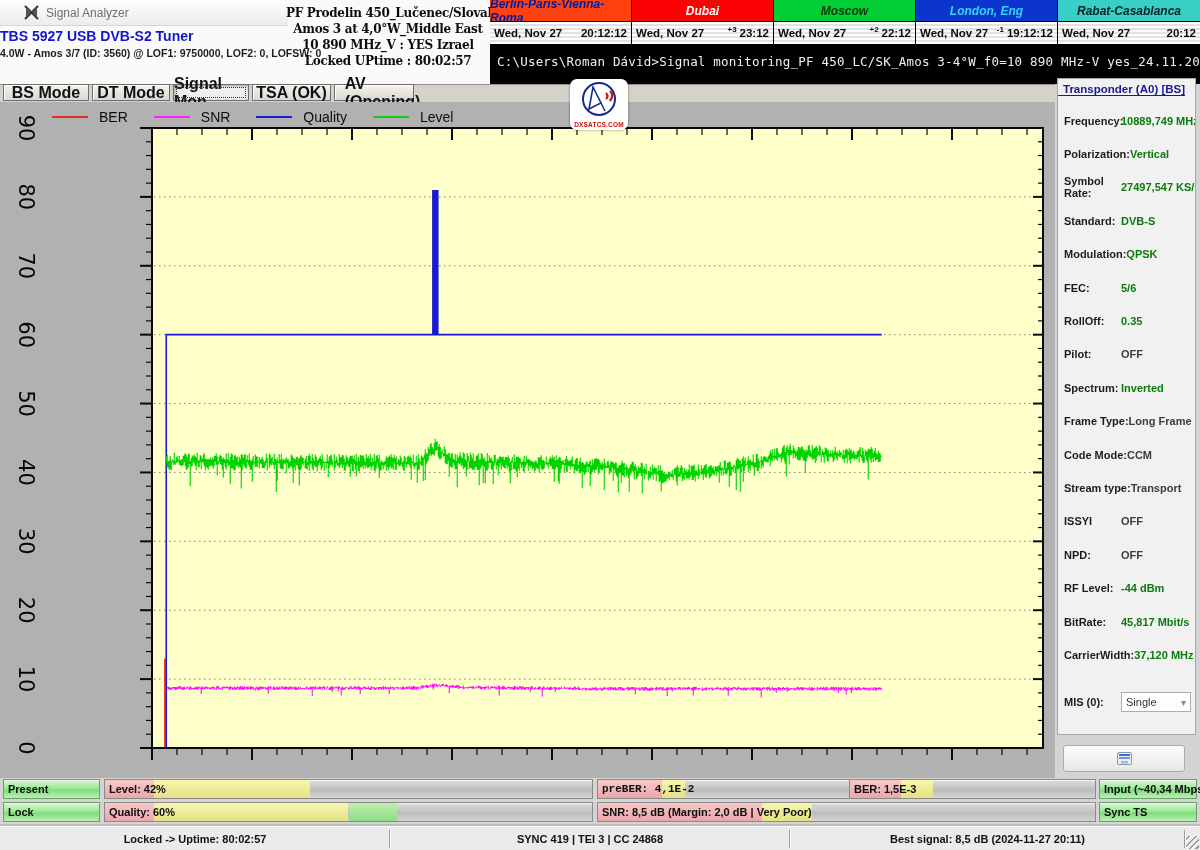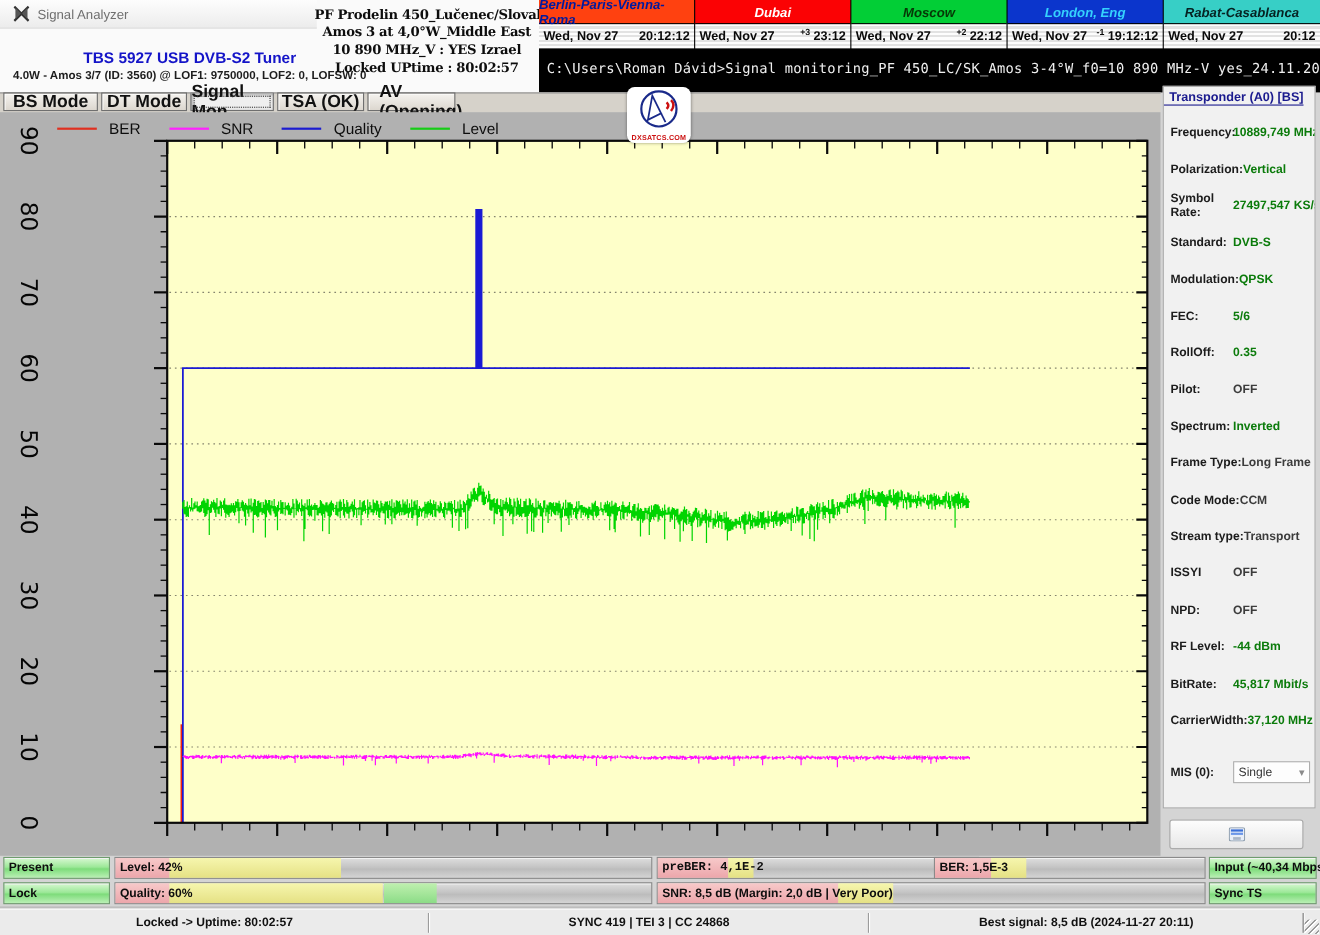--- a/index.html
+++ b/index.html
@@ -3,24 +3,24 @@
 <meta charset="utf-8">
 <style>
   * { margin:0; padding:0; box-sizing:border-box; }
   html,body { width:1200px; height:850px; overflow:hidden; font-family:"Liberation Sans", sans-serif; }
   #window { position:relative; width:1200px; height:850px; background:#d4d4d4; }
 
   
   #header { position:absolute; left:0; top:0; width:490px; height:84px; background:#fafafa; }
   #title-strip { position:absolute; left:0; top:0; width:288px; height:26px;
     background:linear-gradient(180deg,#fdfdfd,#ececec); border-bottom:1px solid #d7d7d7;
-    display:flex; align-items:center; padding-left:12px; }
+    display:flex; align-items:center; padding-left:24px; }
   #title-strip svg { margin-right:7px; }
   #app-title { font-size:12px; color:#6f6f6f; }
-  #tbs-block { position:absolute; left:0; top:44px; width:345px; text-align:center; }
+  #tbs-block { position:absolute; left:0; top:28px; width:345px; text-align:left; }
   #tbs-title { color:#1414c8; font-weight:bold; font-size:14px; }
   #tbs-sub { margin-top:3px; font-size:10.5px; font-weight:bold; color:#1d1d1d; }
   #site-block { position:absolute; left:286px; top:5px; width:204px; text-align:center;
     font-family:"DejaVu Serif", serif; font-weight:bold; font-size:12px; line-height:16px;
     color:#0d0d0d; letter-spacing:-0.3px; white-space:nowrap; }
 
   
   #console { position:absolute; left:490px; top:0; width:710px; height:84px; background:#000; }
   #clock-grid { display:flex; width:100%; }
   .clock-col { width:142px; border-right:1px solid #000; }

